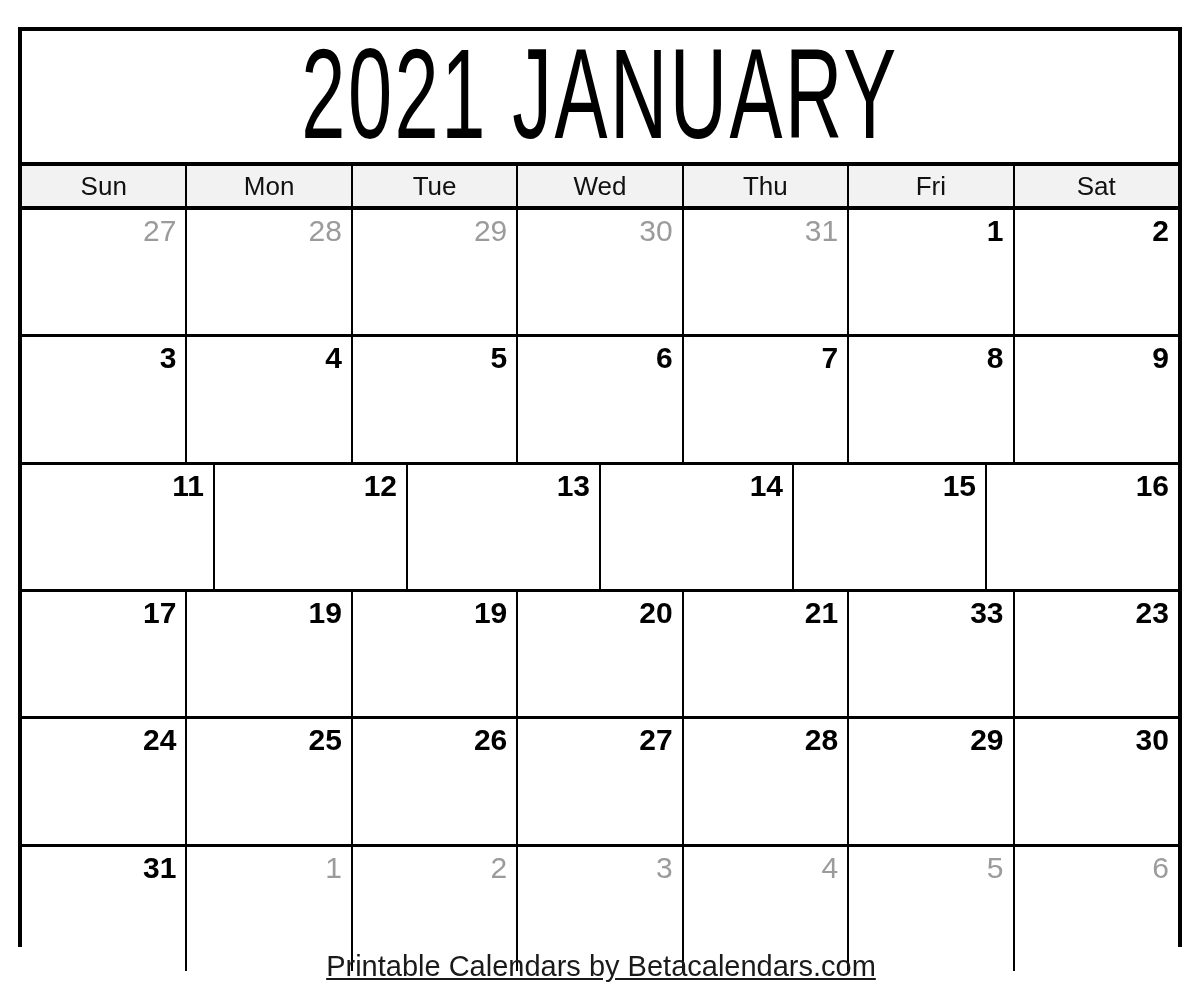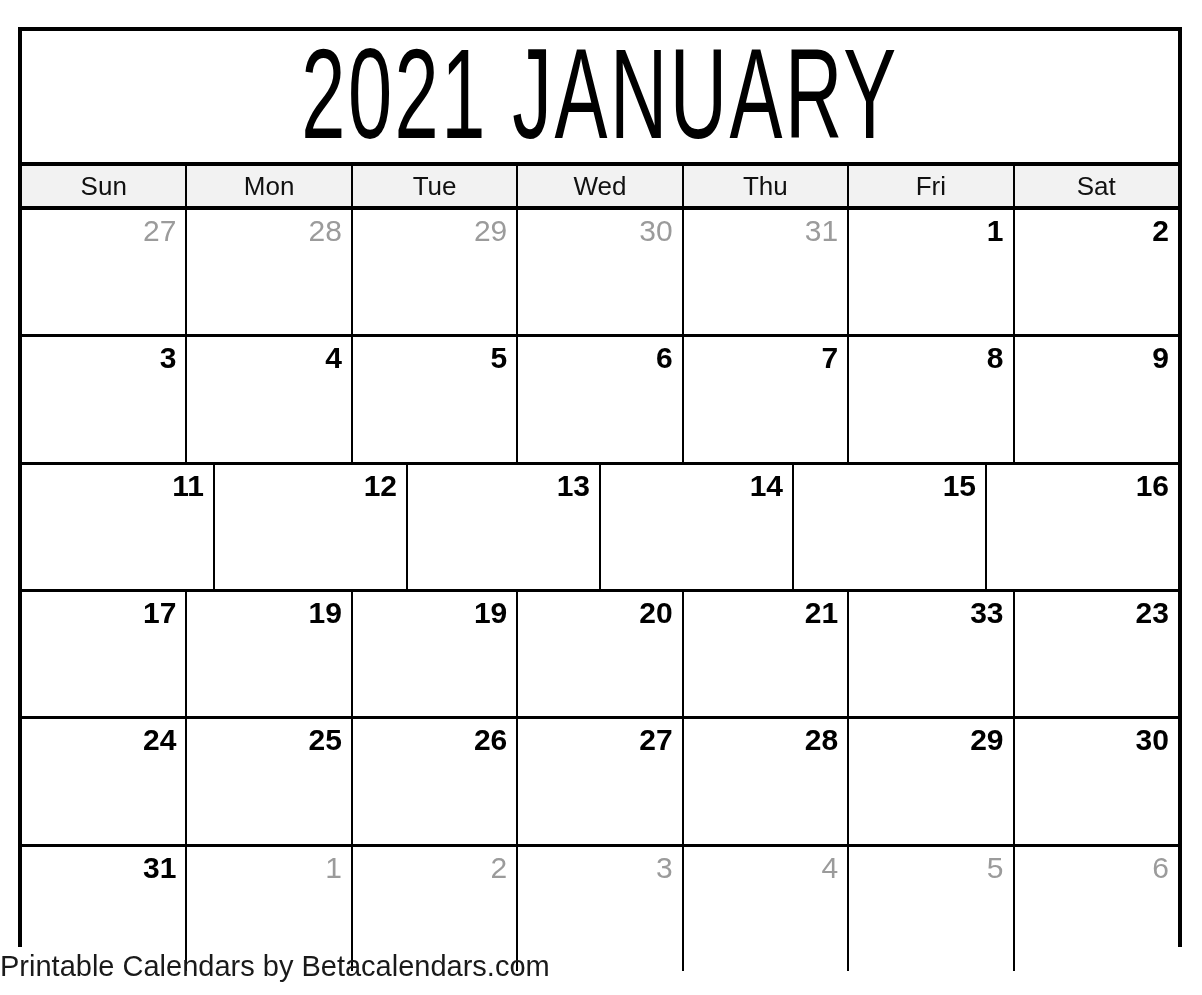--- a/index.html
+++ b/index.html
@@ -121,26 +121,28 @@
     font-weight: 400;
     color: #9b9b9b;
   }
 
   
   #footer {
     position: absolute;
     left: 0;
     right: 0;
     top: 952px;
+    text-align: center;
     font-size: 29px;
     font-weight: 400;
     color: #1a1a1a;
     font-family: "Liberation Sans", sans-serif;
     line-height: 1;
     white-space: nowrap;
+    text-decoration: underline;
   }
 </style>
 </head>
 <body>
 
 <div id="page">
 
   <div id="calendar">
 
     <div id="title-banner">

